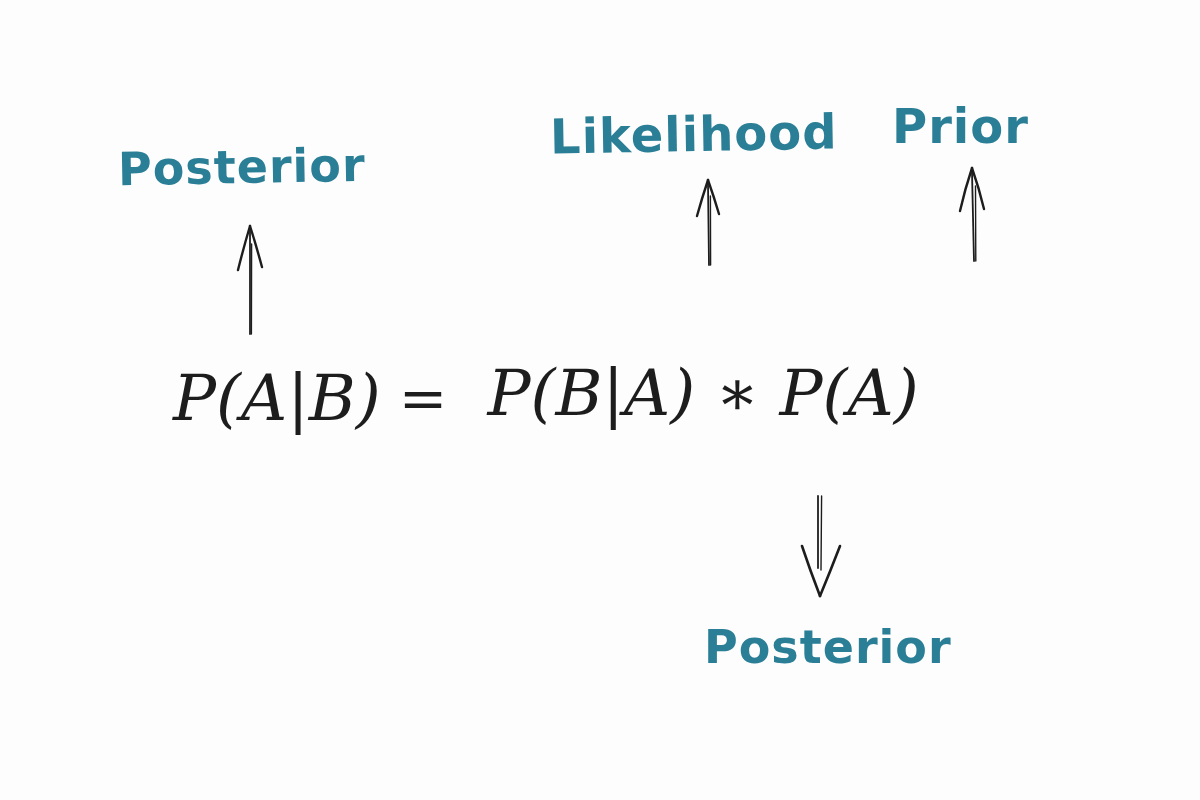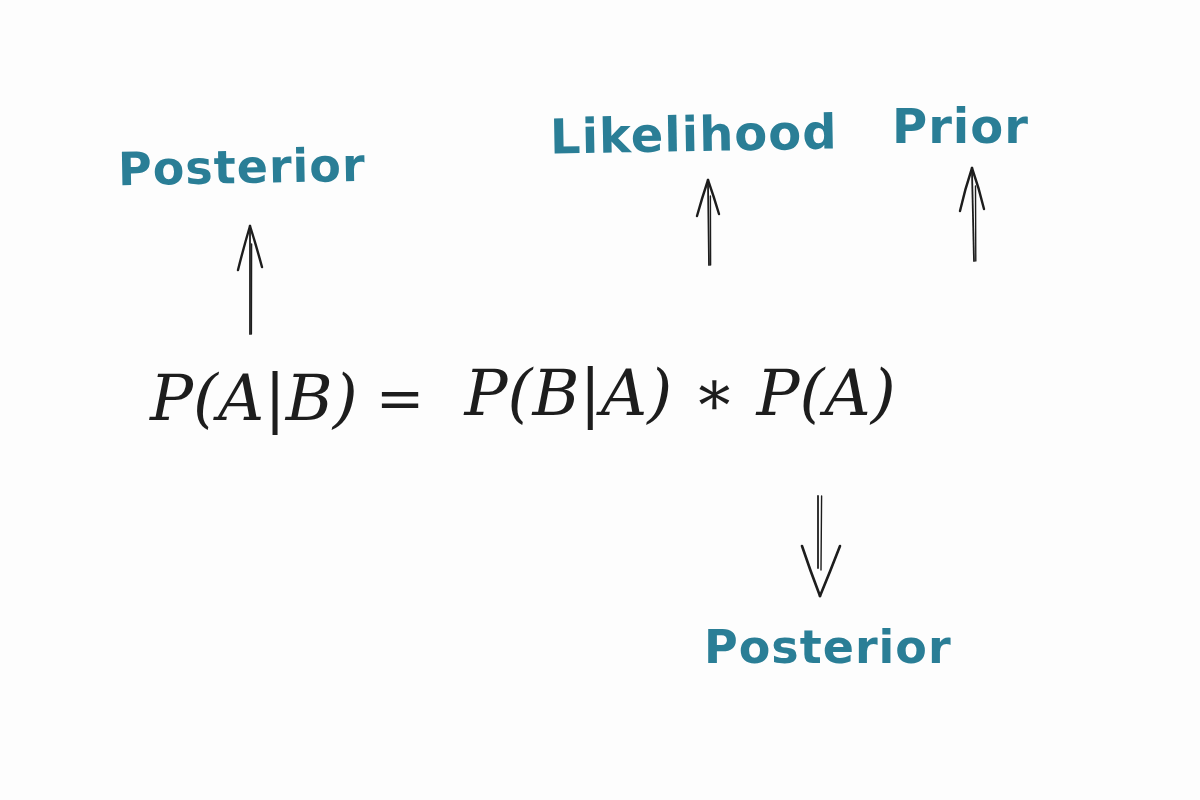--- a/index.html
+++ b/index.html
@@ -53,20 +53,21 @@
     height: 204px;
     display: flex;
     align-items: center;
     color: var(--ink);
     font-family: "DejaVu Serif", serif;
   }
   .eq-lhs {
     font-size: 64px;
     font-style: italic;
     white-space: nowrap;
+    margin-left: 23px;
   }
   .eq-equals {
     font-size: 58px;
     margin: 0 22px 0 18px;
     font-style: normal;
   }
   .fraction {
     display: inline-block;
     vertical-align: middle;
   }

